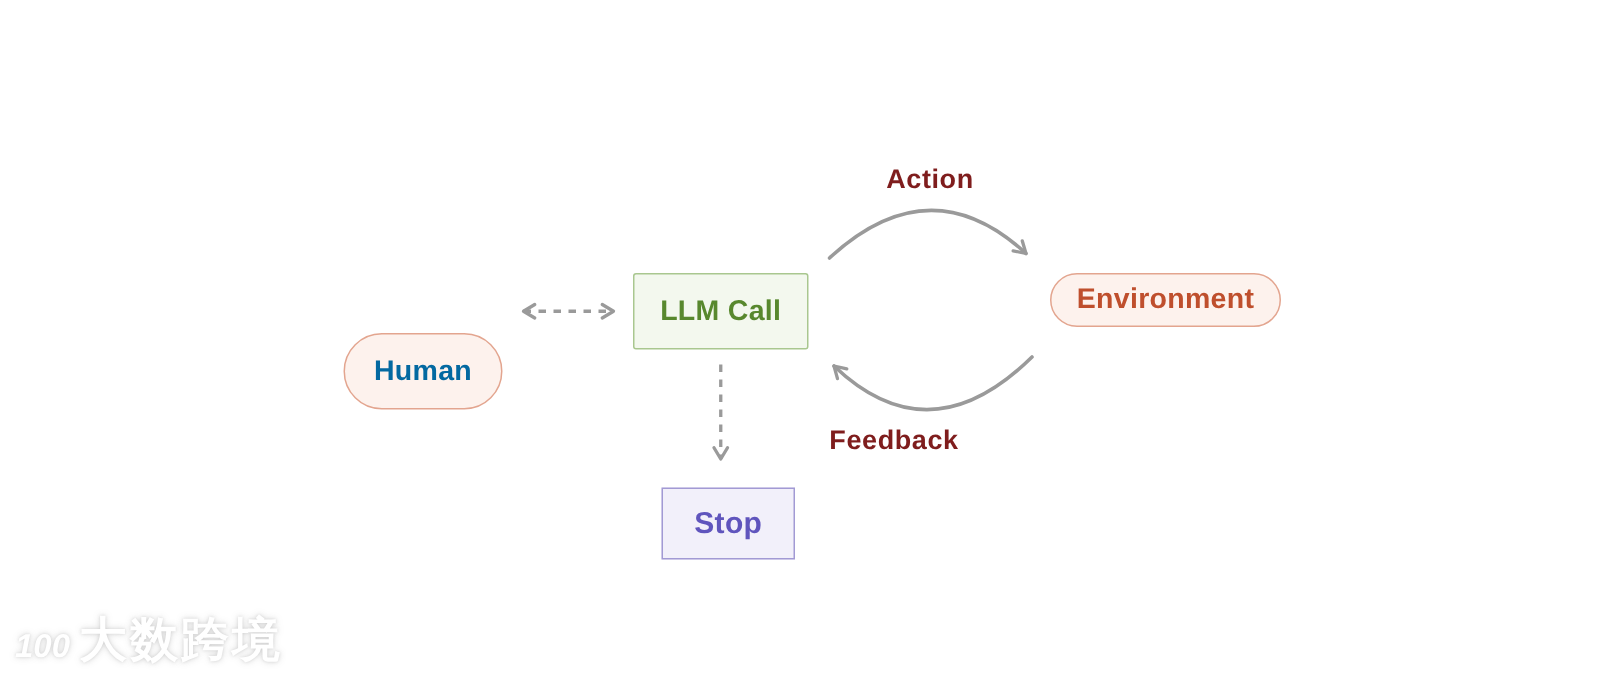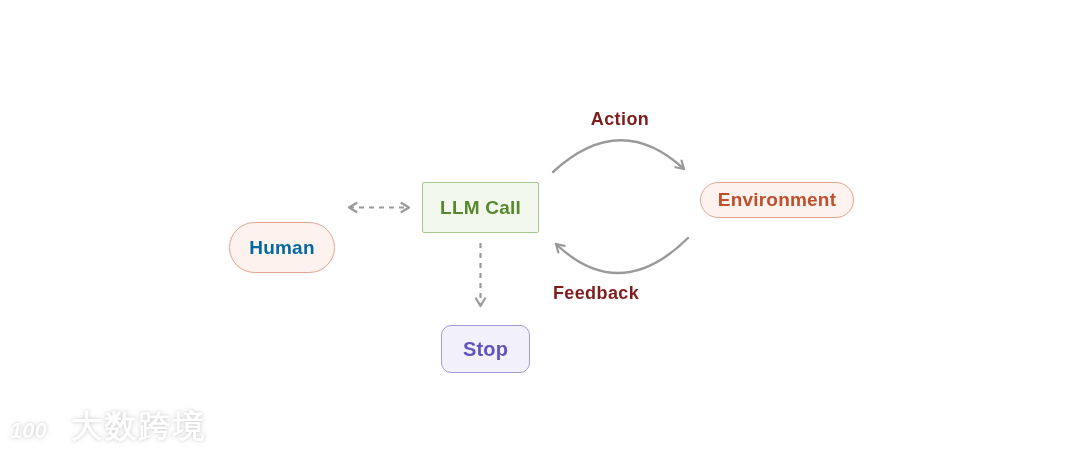--- a/index.html
+++ b/index.html
@@ -46,42 +46,42 @@
     left: 700px; top: 182px; width: 154px; height: 36px;
     background: #fdf2ed;
     border: 1.5px solid #e3a58f;
     border-radius: 26px;
     color: #bf4f2d;
   }
   .node-stop {
     left: 441px; top: 325px; width: 89px; height: 48px;
     background: #f2f0fa;
     border: 1.5px solid #a29ad4;
-    border-radius: 10px;
+    border-radius: 0;
     color: #6055bd;
     font-size: 20px;
   }
   .edge-label {
     position: absolute;
     color: #7f1d1d;
     font-size: 18px;
     font-weight: 700;
     letter-spacing: 0.4px;
     transform: translateX(-50%);
     white-space: nowrap;
   }
   .label-action { left: 620px; top: 109px; }
   .label-feedback { left: 596px; top: 283px; }
   .watermark {
     position: absolute;
     left: 10px;
     bottom: 8px;
     display: flex;
     align-items: flex-end;
-    gap: 24px;
+    gap: 6px;
     color: #ffffff;
     text-shadow: 0 0 5px rgba(120,120,120,0.28), 0 0 2px rgba(120,120,120,0.22);
     user-select: none;
   }
   .wm-logo {
     font-weight: bold;
     font-size: 22px;
     font-style: italic;
     line-height: 1;
   }

